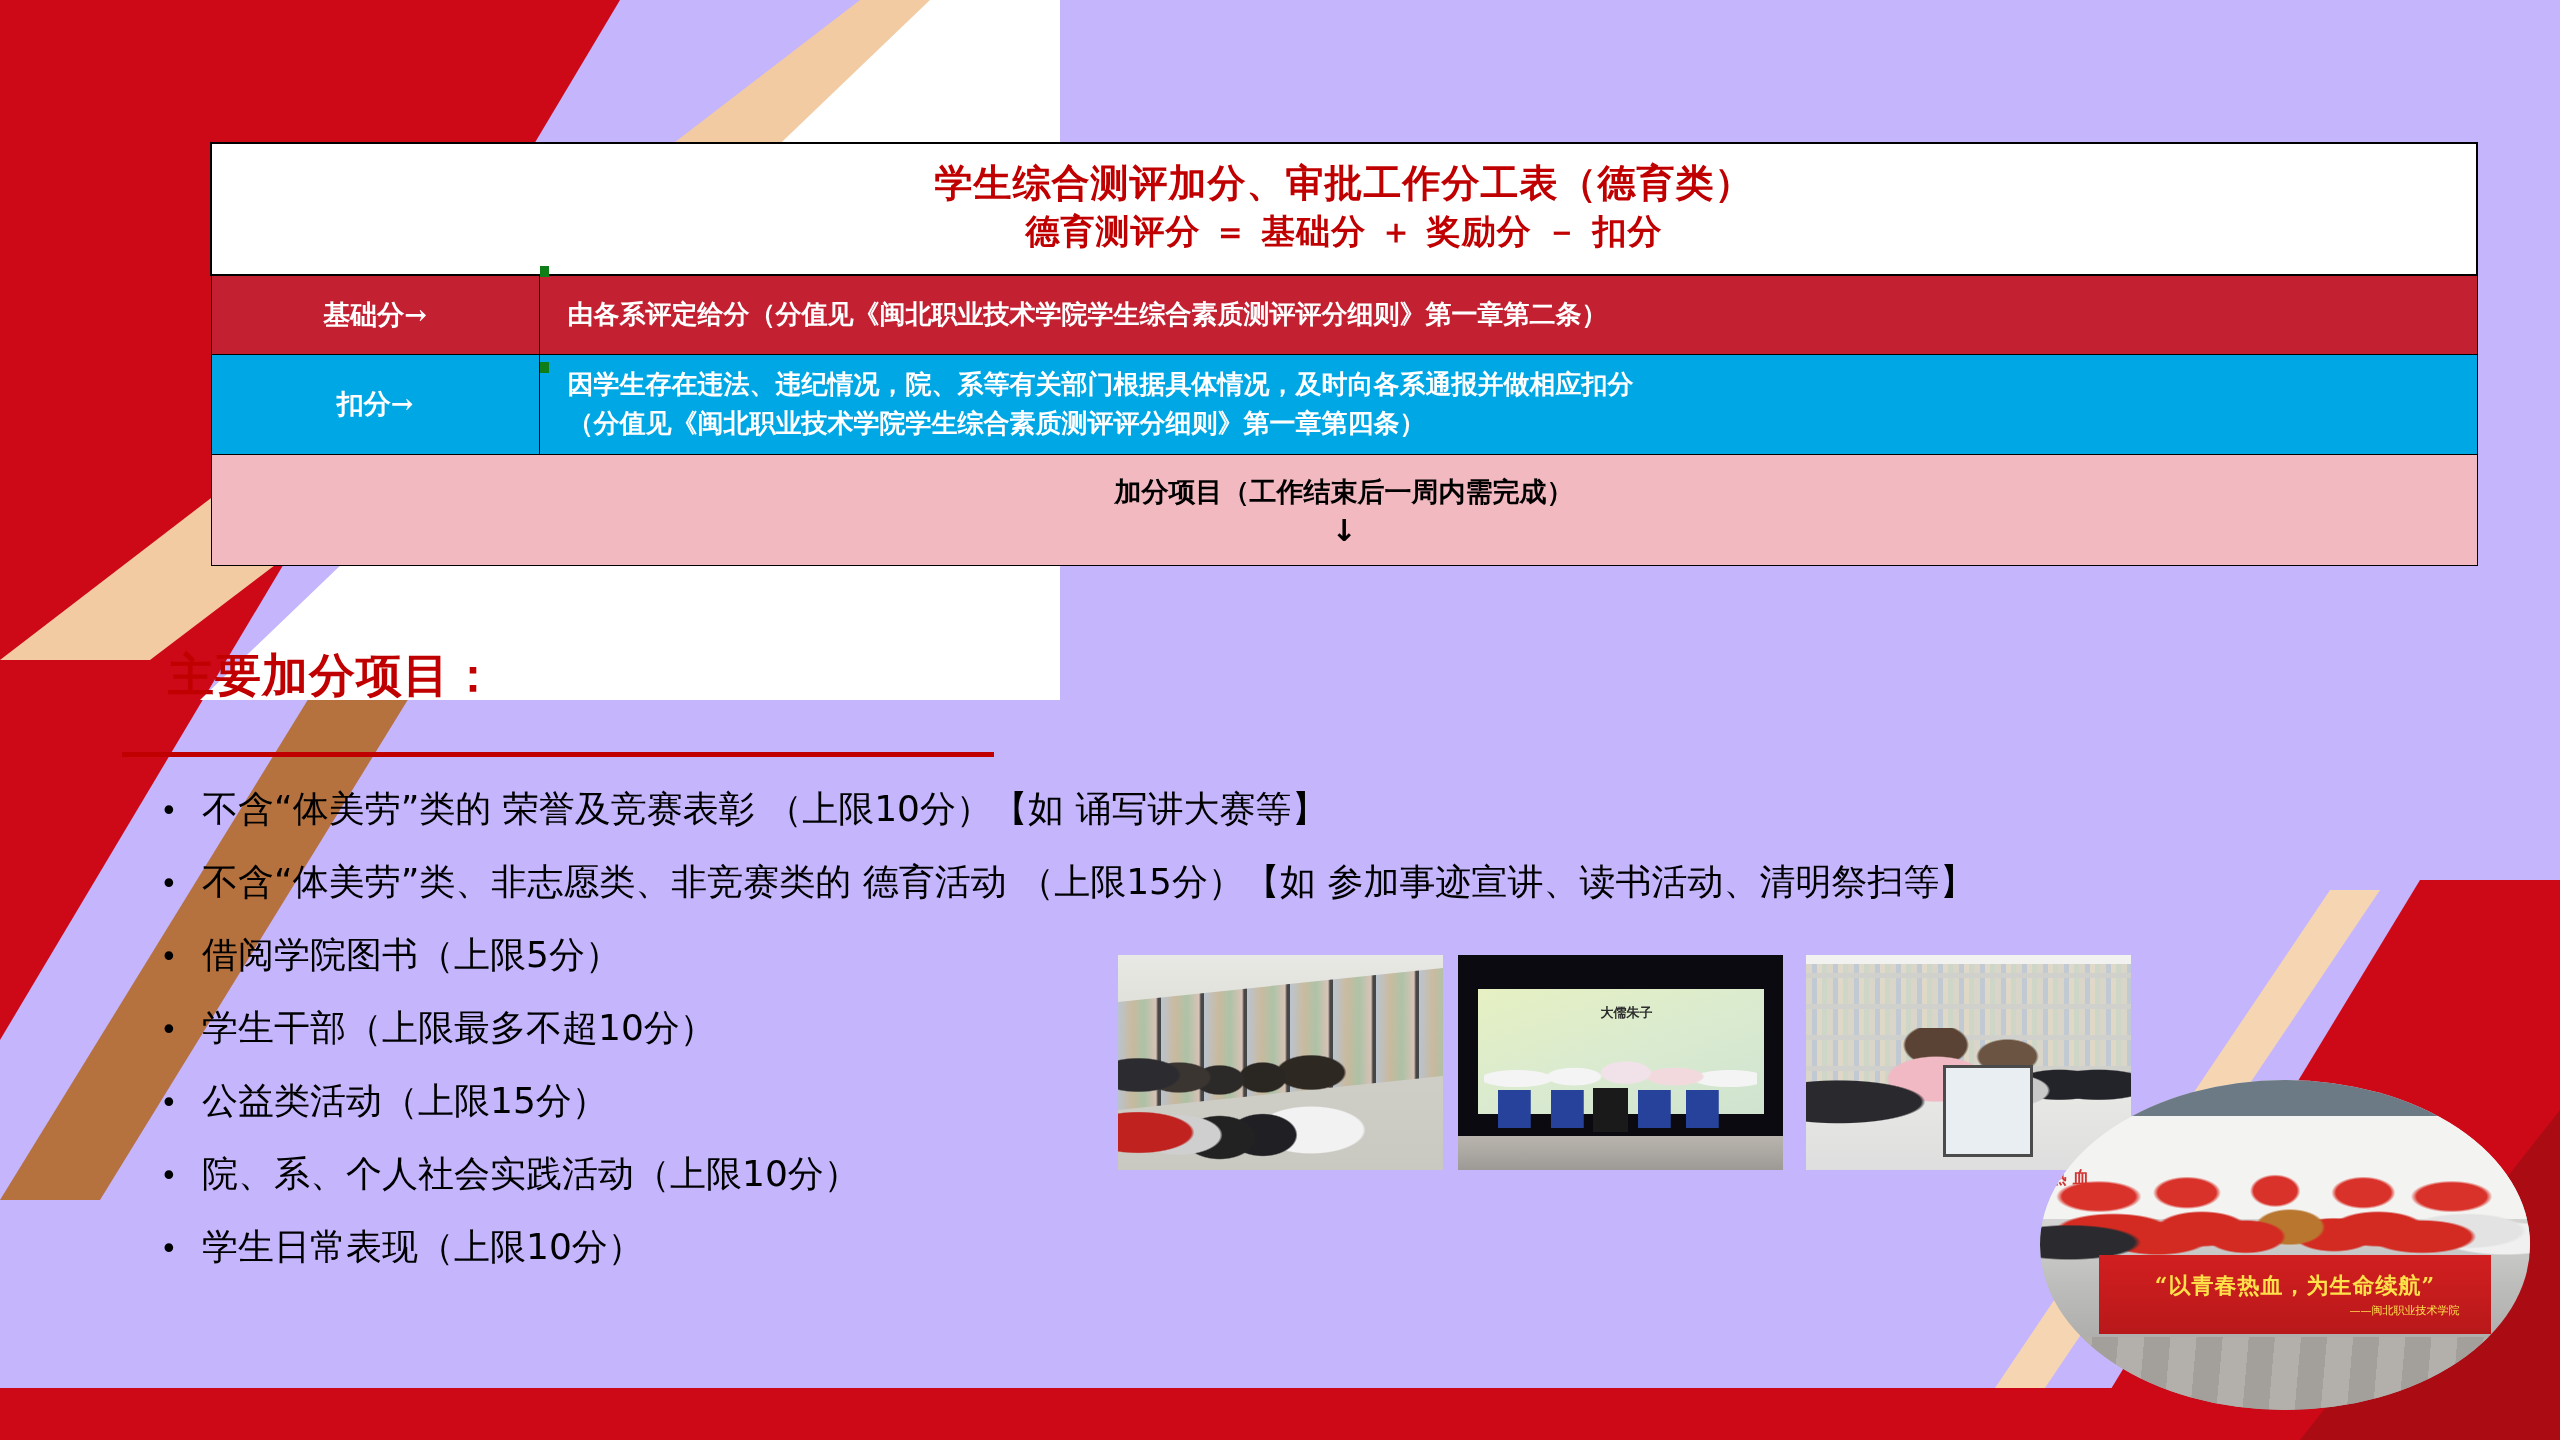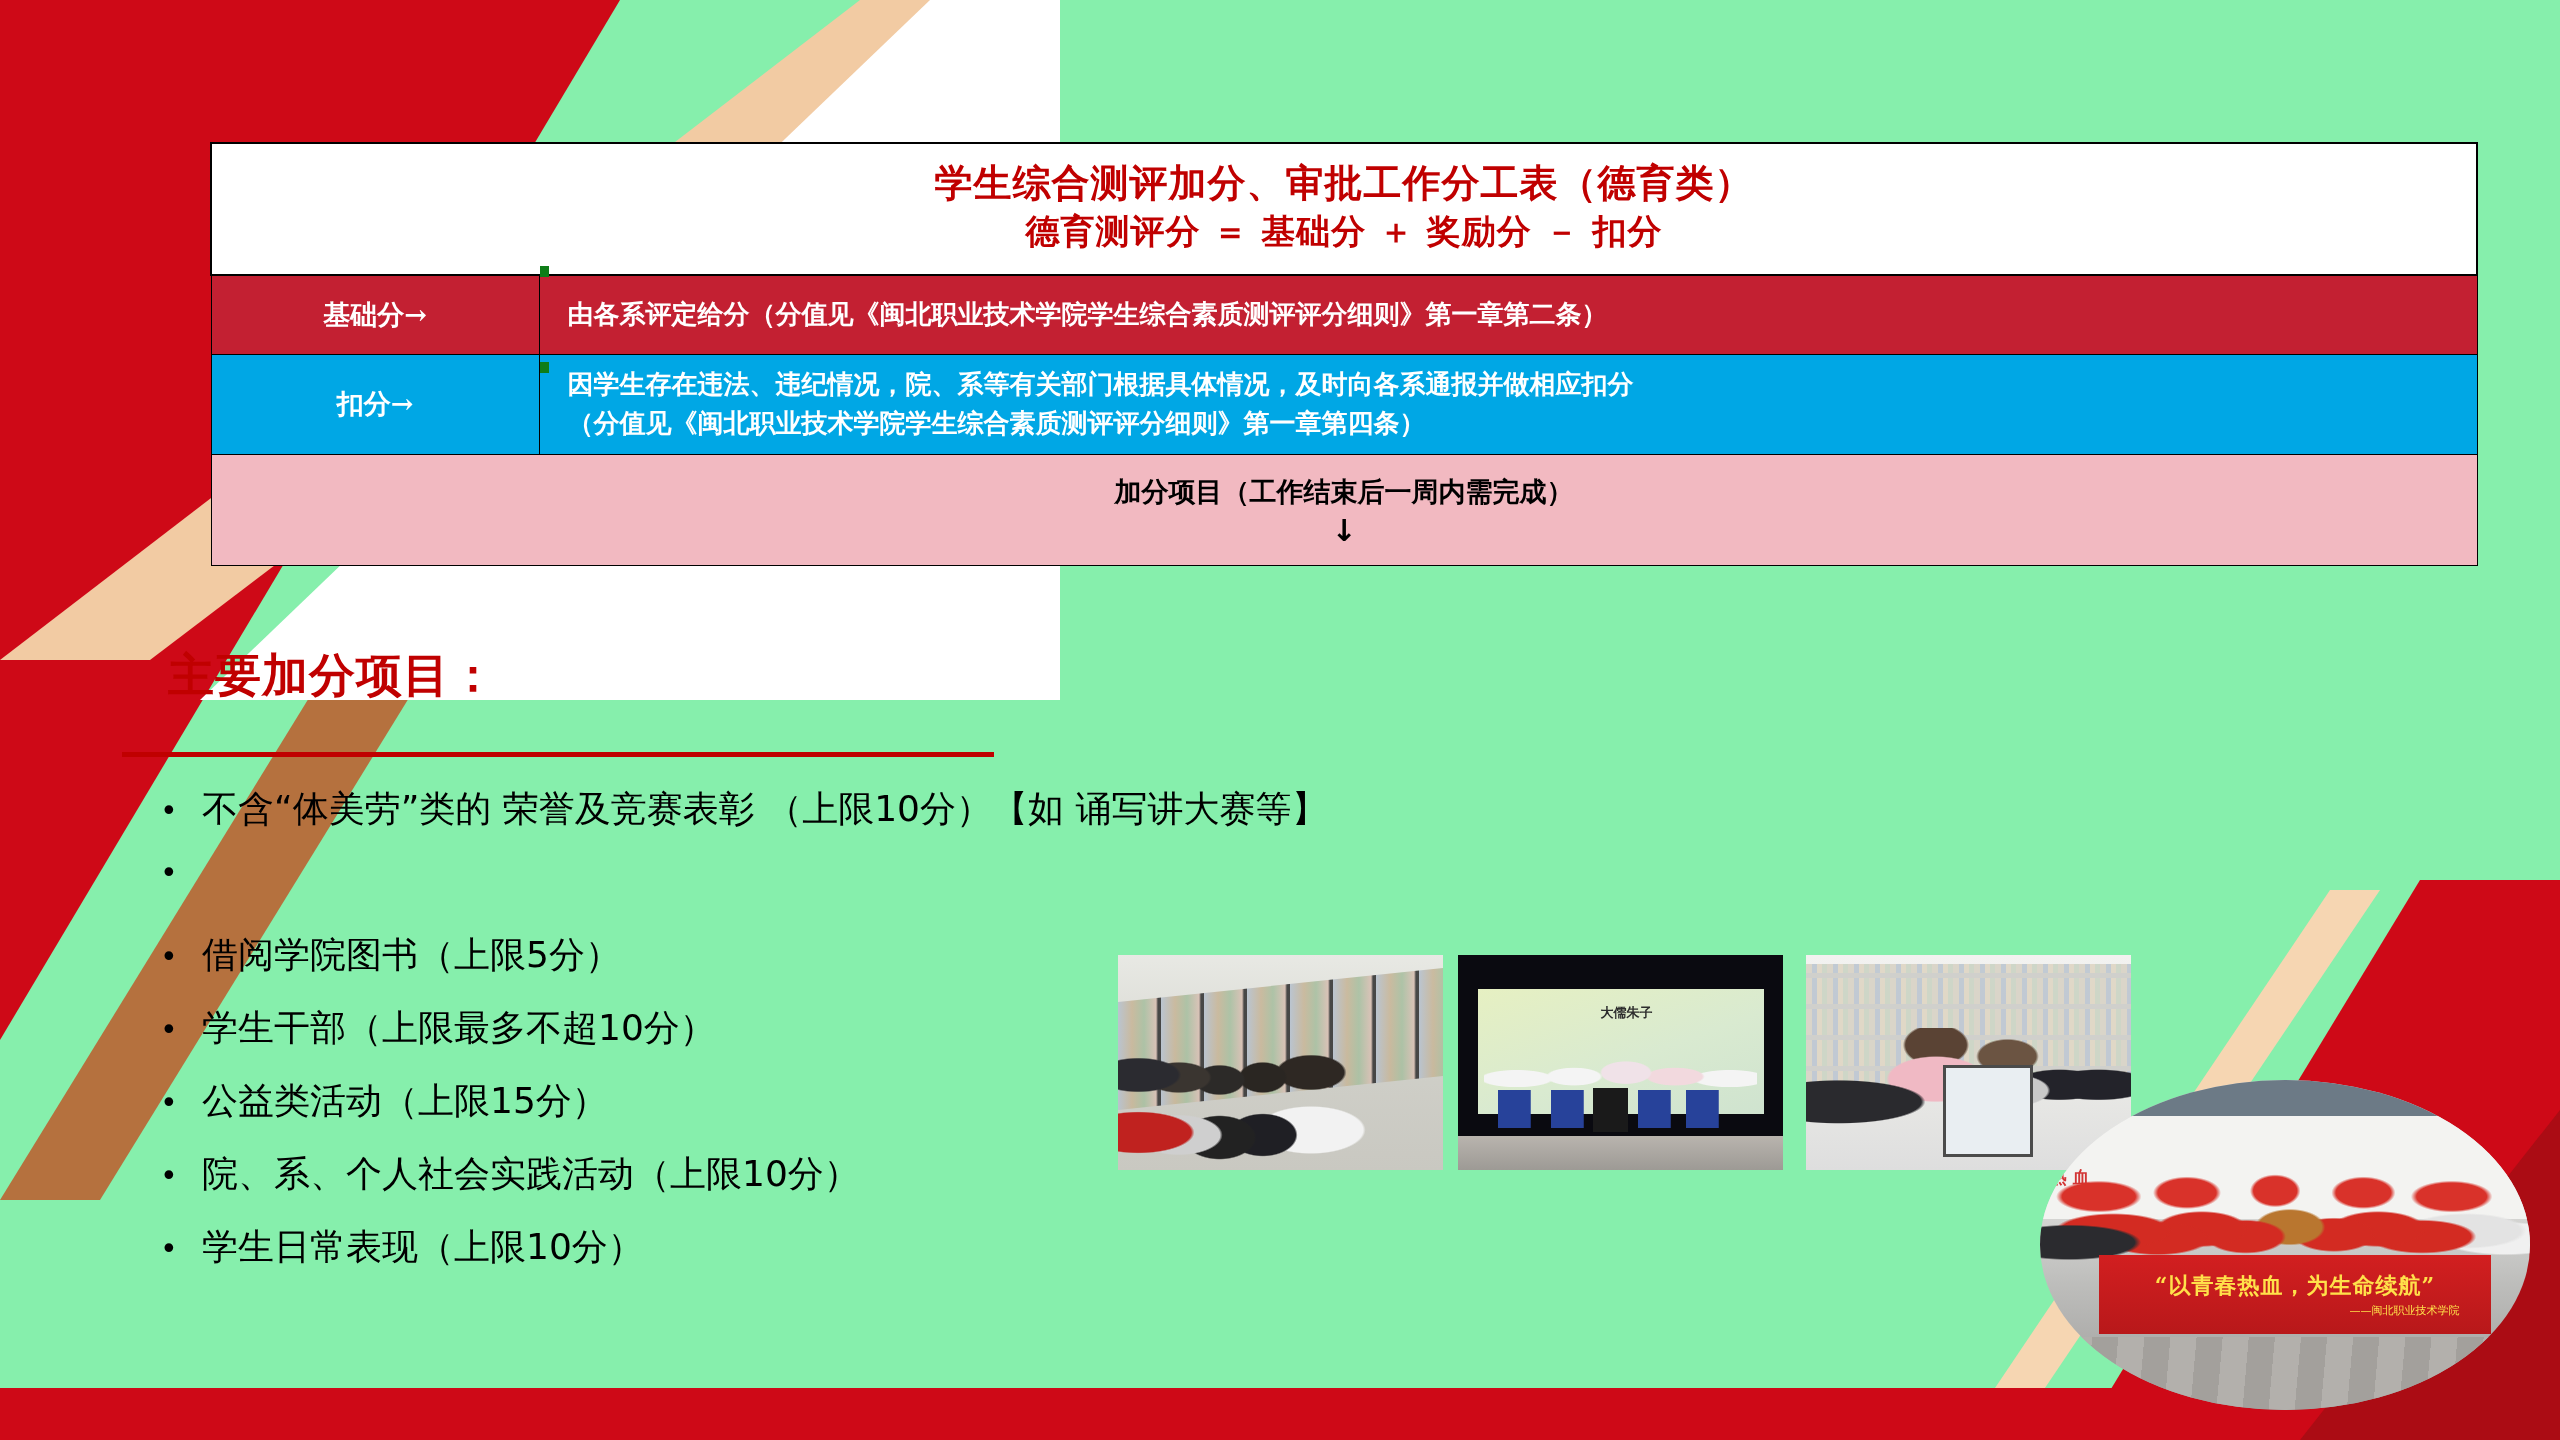--- a/index.html
+++ b/index.html
@@ -12,21 +12,21 @@
     height: 1440px;
     overflow: hidden;
     font-family: "Liberation Sans", "DejaVu Sans", sans-serif;
     position: relative;
   }
 
   
   .slide {
     position: absolute;
     inset: 0;
-    background: #86efac;
+    background: #c4b5fd;
     overflow: hidden;
   }
 
   
   .deco { position: absolute; }
 
   .deco-tl-red {
     left: 0; top: 0;
     width: 720px; height: 1040px;
     background: #CE0917;
@@ -448,20 +448,21 @@
   <div class="section-heading">主要加分项目：</div>
   <div class="heading-rule"></div>
 
   <ul class="bullets">
     <li>
       <span class="dot">•</span>
       <span>不含“体美劳”类的 荣誉及竞赛表彰 （上限10分）【如 诵写讲大赛等】</span>
     </li>
     <li>
       <span class="dot">•</span>
+      <span>不含“体美劳”类、非志愿类、非竞赛类的 德育活动 （上限15分）【如 参加事迹宣讲、读书活动、清明祭扫等】</span>
     </li>
     <li>
       <span class="dot">•</span>
       <span>借阅学院图书（上限5分）</span>
     </li>
     <li>
       <span class="dot">•</span>
       <span>学生干部（上限最多不超10分）</span>
     </li>
     <li>

